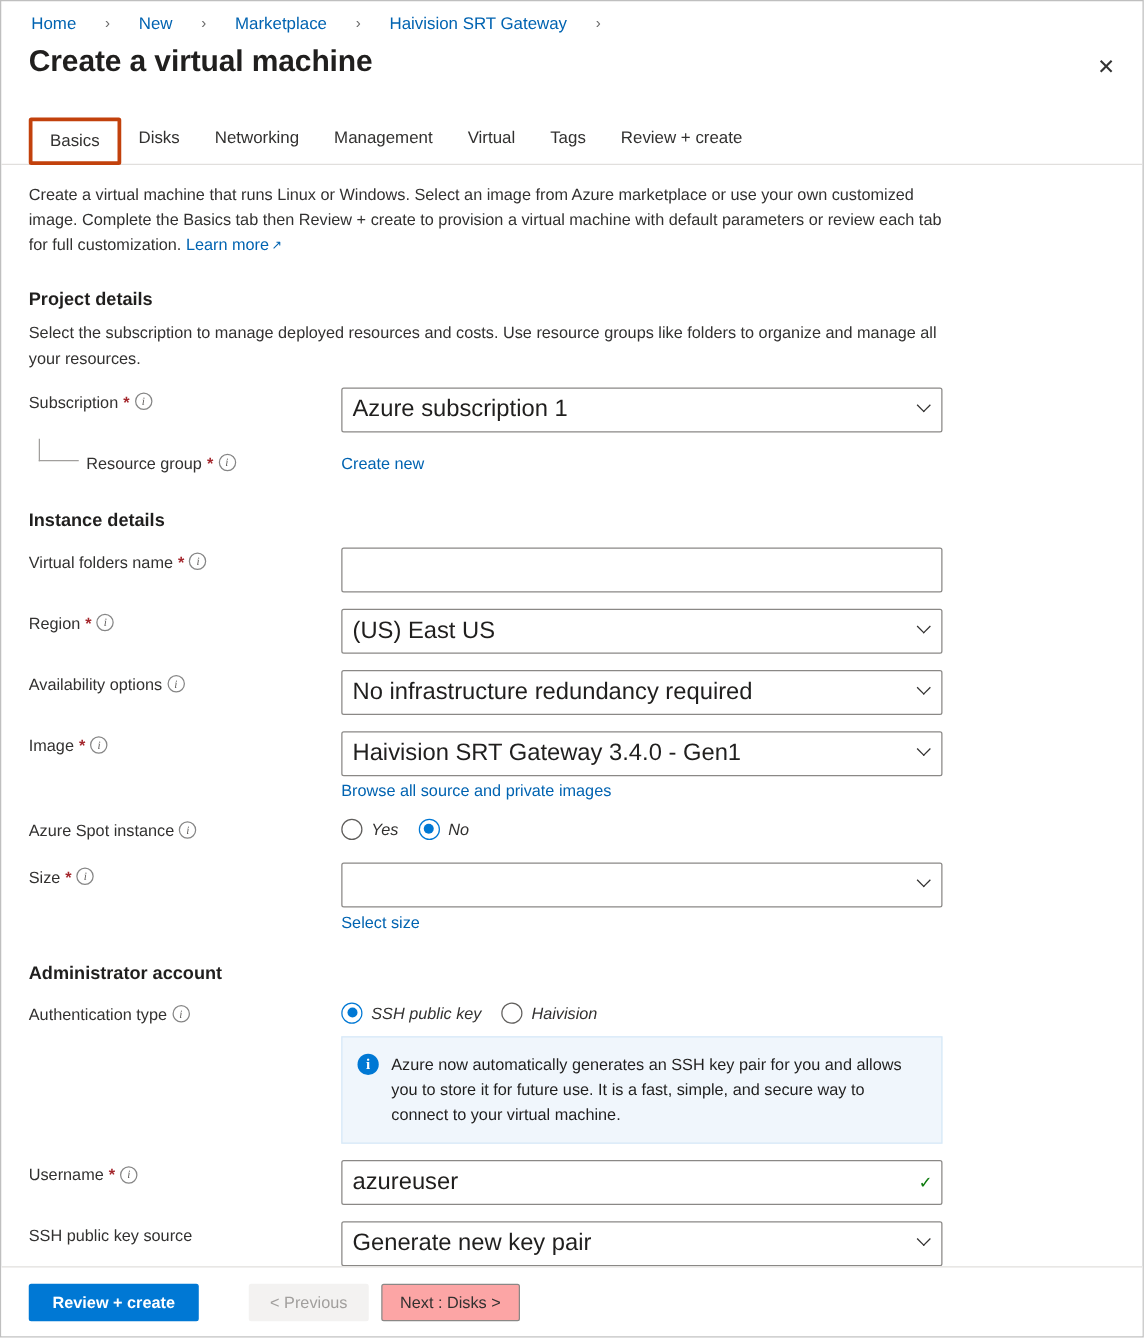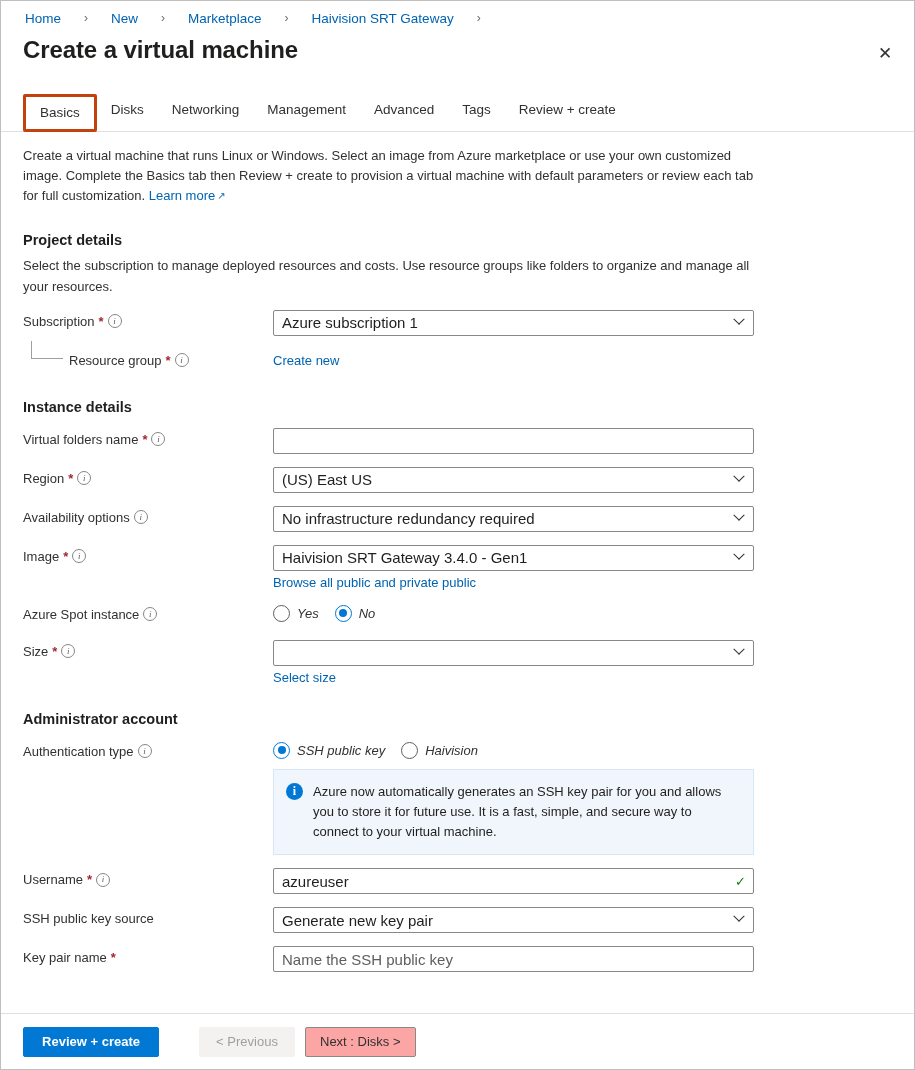--- a/index.html
+++ b/index.html
@@ -140,25 +140,25 @@
     color: #605e5c;
     font-style: italic;
     font-family: "Liberation Serif", serif;
     cursor: pointer;
     line-height: 1;
   }
   .field-col { flex: 1; max-width: 481px; }
 
   select, .fake-select, input[type="text"] {
     width: 100%;
-    height: 26px;
+    height: 36px;
     border: 1px solid #8a8886;
     border-radius: 2px;
     padding: 0 8px;
-    font-size: 15px;
+    font-size: 19px;
     font-family: "Liberation Sans", sans-serif;
     color: #201f1e;
     background: #ffffff;
     outline: none;
   }
   .fake-select {
     display: flex;
     align-items: center;
     justify-content: space-between;
     cursor: pointer;
@@ -313,21 +313,21 @@
   <div class="title-row">
     <div class="page-title">Create a virtual machine</div>
     <div class="close-btn">✕</div>
   </div>
 
   <div class="tabs">
     <div class="tab active">Basics</div>
     <div class="tab">Disks</div>
     <div class="tab">Networking</div>
     <div class="tab">Management</div>
-    <div class="tab">Advanced</div>
+    <div class="tab">Virtual</div>
     <div class="tab">Tags</div>
     <div class="tab">Review + create</div>
   </div>
 
   <div class="content">
 
     <div class="intro">
       <span>Create a virtual machine that runs Linux or Windows. Select an image from Azure marketplace or use your own customized image. Complete the Basics tab then Review + create to provision a virtual machine with default parameters or review each tab for full customization.</span>
       <span class="link">Learn more</span><span class="ext-icon link">↗</span>
     </div>
@@ -405,21 +405,21 @@
       <div class="form-label">
         <span>Image</span>
         <span class="req">*</span>
         <span class="info-icon">i</span>
       </div>
       <div class="field-col">
         <div class="fake-select">
           <span class="val">Haivision SRT Gateway 3.4.0 - Gen1</span>
           <span class="chev"></span>
         </div>
-        <div class="sub-link link">Browse all public and private public</div>
+        <div class="sub-link link">Browse all source and private images</div>
       </div>
     </div>
 
     <div class="form-row">
       <div class="form-label">
         <span>Azure Spot instance</span>
         <span class="info-icon">i</span>
       </div>
       <div class="field-col">
         <div class="radio-group">

